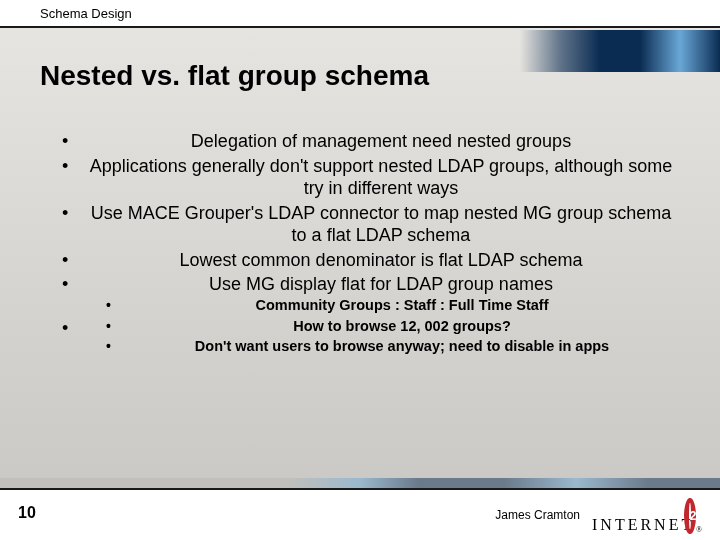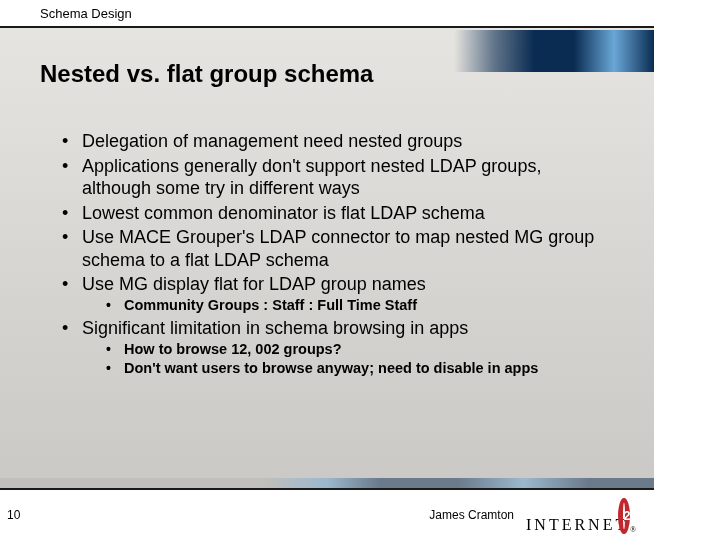--- a/index.html
+++ b/index.html
@@ -1,19 +1,19 @@
 <!DOCTYPE html>
 <html><head>
 <meta charset="utf-8">
 <style>
   * { margin: 0; padding: 0; box-sizing: border-box; }
   html, body { width: 720px; height: 540px; overflow: hidden; font-family: Arial, Helvetica, sans-serif; }
   .slide {
     position: relative;
-    width: 654px;
+    width: 720px;
     height: 540px;
     background: linear-gradient(180deg, #e8e6e2 0%, #d4d2ce 60%, #c8c6c2 100%);
   }
   .topbar {
     height: 28px;
     background: #ffffff;
     border-bottom: 2px solid #1a1a1a;
     display: flex;
     align-items: center;
     padding-left: 40px;
@@ -33,38 +33,39 @@
       rgba(10,44,82,0.6) 20%,
       #0a2c52 40%,
       #0a2c52 60%,
       #6aa7d6 80%,
       #0a2c52 100%);
   }
   .title {
     position: absolute;
     top: 60px;
     left: 40px;
-    font-size: 24px;
+    font-size: 28px;
     font-weight: bold;
     color: #000;
   }
   .content {
     position: absolute;
     top: 130px;
     left: 60px;
     right: 40px;
   }
   ul { list-style: none; }
   .lvl1 > li {
     position: relative;
     padding-left: 22px;
     font-size: 18px;
     line-height: 1.25;
     color: #000;
     margin-bottom: 2px;
+    text-align: center;
   }
   .lvl1 > li::before {
     content: "•";
     position: absolute;
     left: 2px;
     top: 0;
     font-size: 18px;
   }
   .lvl2 {
     margin-top: 0;
@@ -103,24 +104,24 @@
     height: 10px;
     background: linear-gradient(90deg,
       #b8b6b2 0%, #b8b6b2 40%,
       #6aa7d6 50%, #0a2c52 58%,
       #0a2c52 70%, #6aa7d6 80%,
       #0a2c52 90%, #0a2c52 100%);
     opacity: 0.5;
   }
   .slide-number {
     position: absolute;
-    left: 7px;
+    left: 18px;
     bottom: 18px;
-    font-size: 12px;
-    font-weight: normal;
+    font-size: 16px;
+    font-weight: bold;
     color: #000;
   }
   .author {
     position: absolute;
     right: 140px;
     bottom: 18px;
     font-size: 12px;
     font-weight: normal;
     color: #000;
   }
@@ -178,30 +179,29 @@
     <span class="topbar-text">Schema Design</span>
   </div>
   <div class="accent-strip"></div>
 
   <h1 class="title">Nested vs. flat group schema</h1>
 
   <div class="content">
     <ul class="lvl1">
       <li>Delegation of management need nested groups</li>
       <li>Applications generally don't support nested LDAP groups, although some try in different ways</li>
+      <li>Use MACE Grouper's LDAP connector to map nested MG group schema to a flat LDAP schema</li>
       <li>Lowest common denominator is flat LDAP schema</li>
-      <li>Use MACE Grouper's LDAP connector to map nested MG group schema to a flat LDAP schema</li>
       <li>
         <span>Use MG display flat for LDAP group names</span>
         <ul class="lvl2">
           <li>Community Groups : Staff : Full Time Staff</li>
         </ul>
       </li>
       <li>
-        <span>Significant limitation in schema browsing in apps</span>
         <ul class="lvl2">
           <li>How to browse 12, 002 groups?</li>
           <li>Don't want users to browse anyway; need to disable in apps</li>
         </ul>
       </li>
     </ul>
   </div>
 
   <div class="footer">
     <div class="footer-accent"></div>

